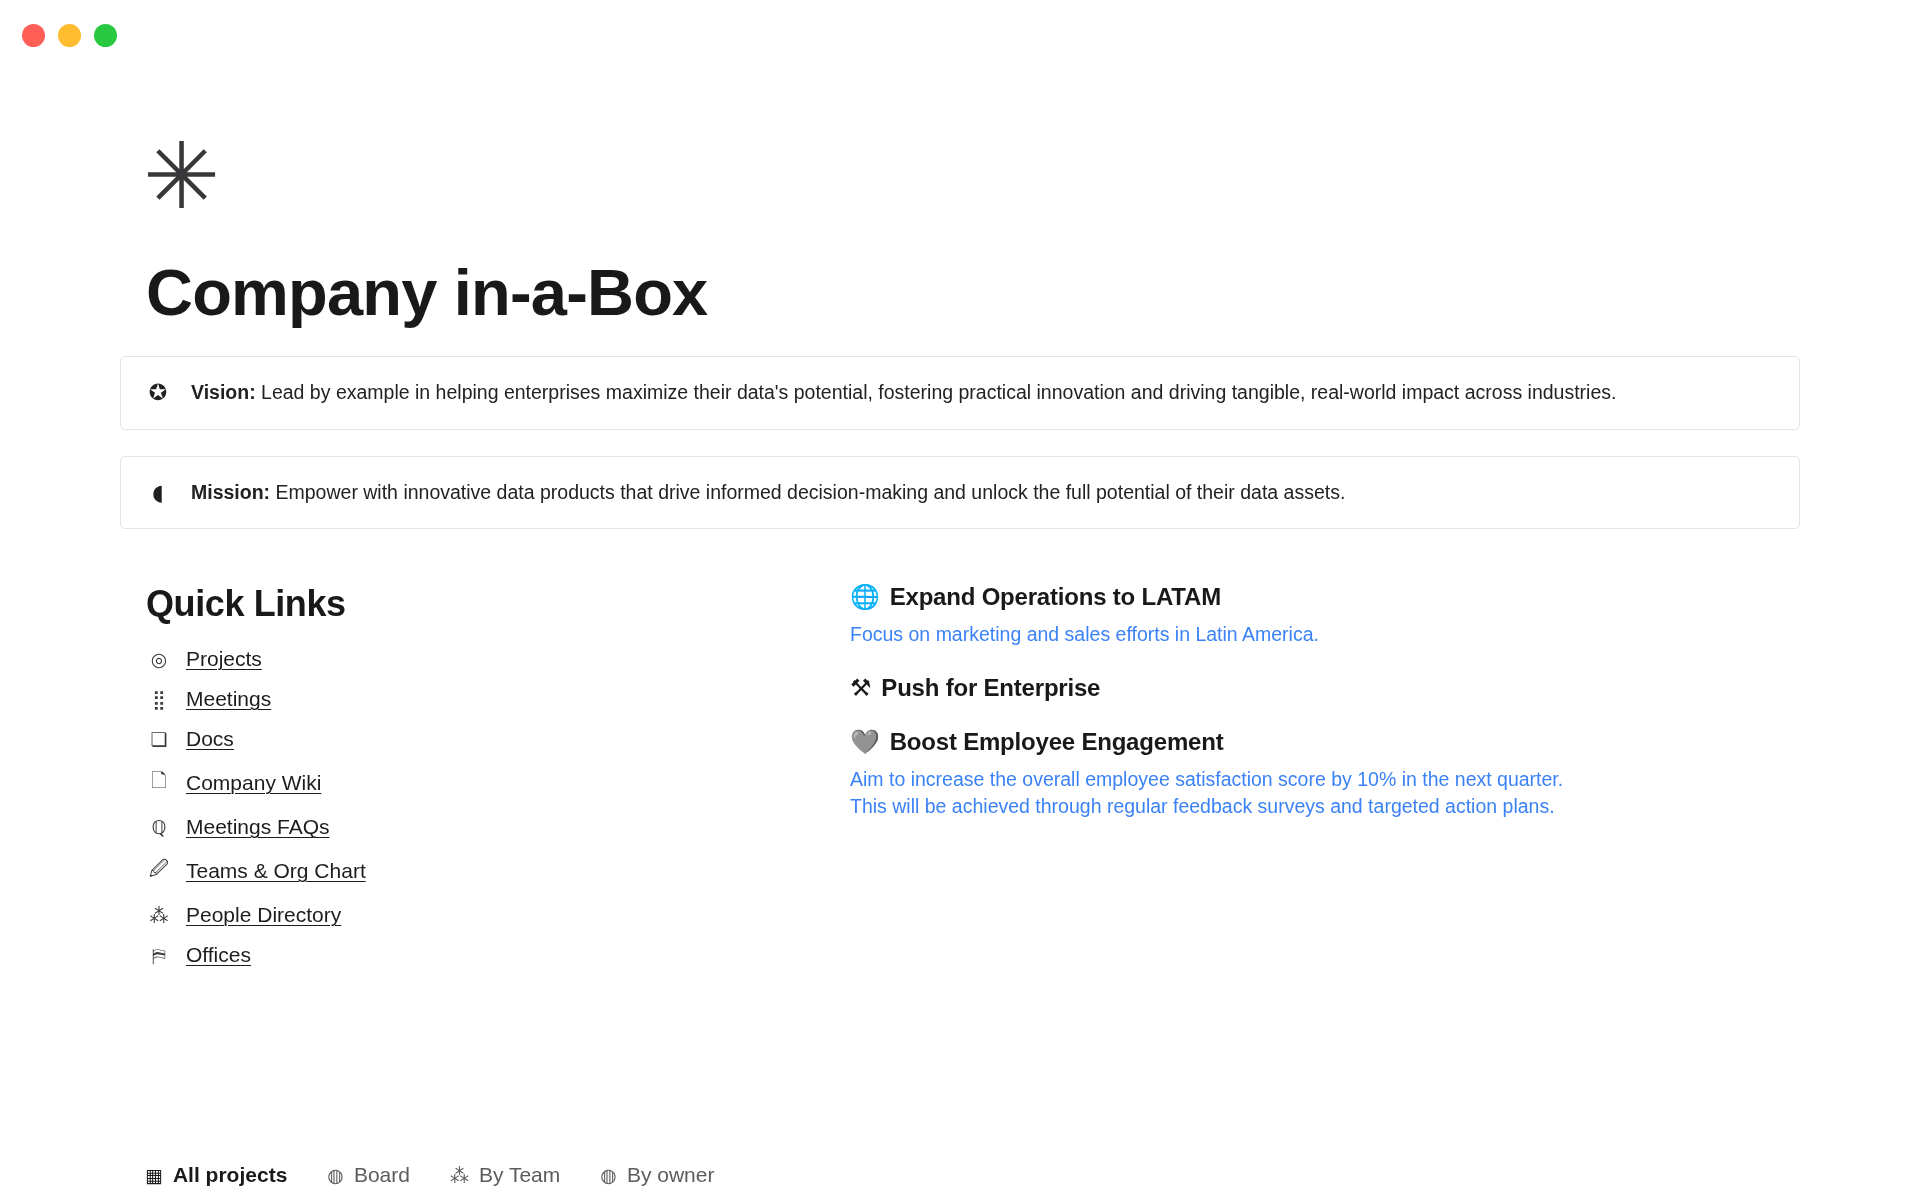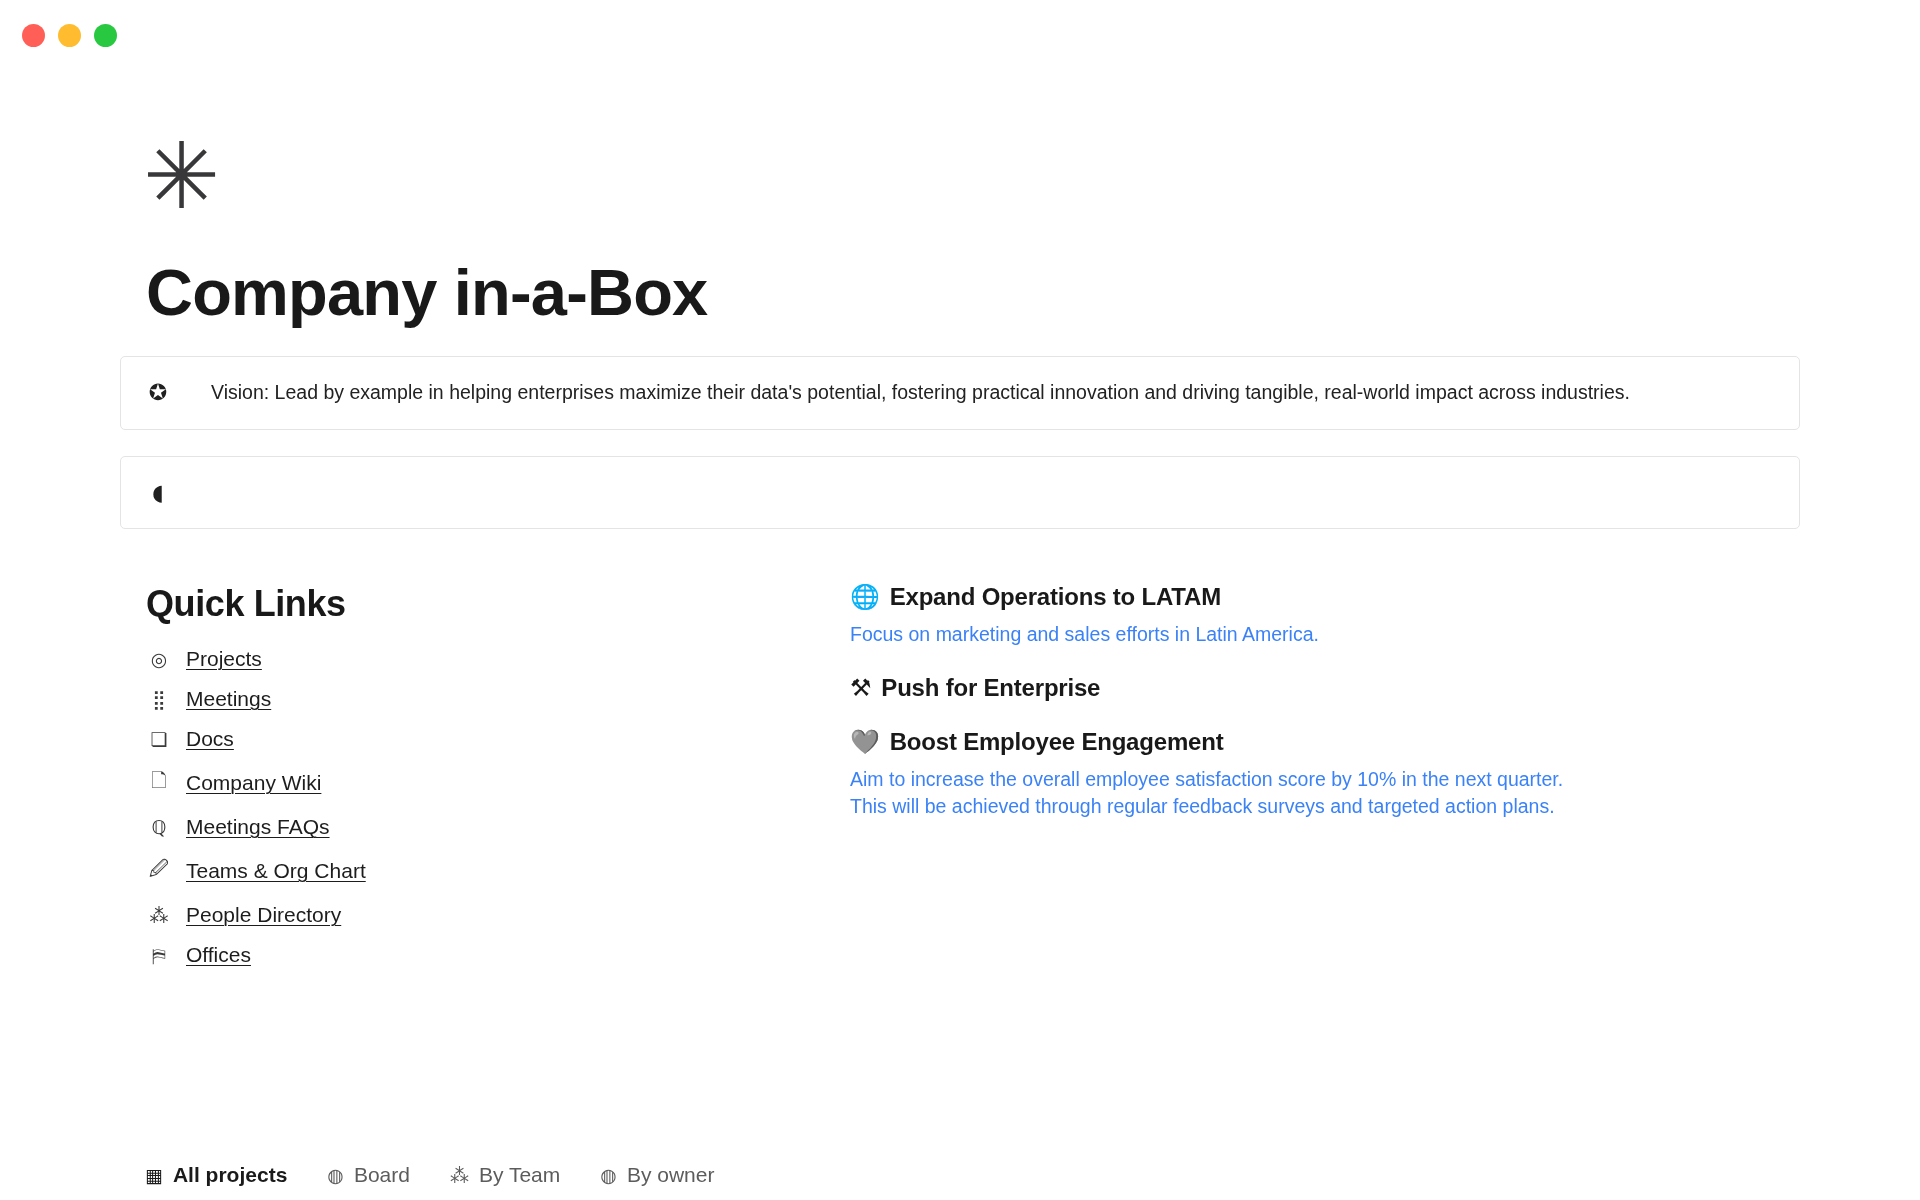--- a/index.html
+++ b/index.html
@@ -78,21 +78,21 @@
     text-align: center;
     color: #202020;
     font-family: "DejaVu Sans", sans-serif;
   }
   .callout .cal-text {
     font-size: 19.5px;
     line-height: 1.36;
     color: #222222;
     max-width: 1560px;
   }
-  .callout .cal-text b { font-weight: normal; margin-left: 20px; }
+  .callout .cal-text b { font-weight: bold; }
 
   
   #columns {
     display: flex;
     margin-top: 54px;
     gap: 30px;
   }
   .col-left { width: 700px; padding-left: 26px; }
   .col-right { width: 820px; }
 
@@ -189,20 +189,23 @@
 
     <div class="callout">
       <div class="cal-icon">✪</div>
       <div class="cal-text">
         <b>Vision:</b><span> Lead by example in helping enterprises maximize their data's potential, fostering practical innovation and driving tangible, real-world impact across industries.</span>
       </div>
     </div>
 
     <div class="callout">
       <div class="cal-icon">◖</div>
+      <div class="cal-text">
+        <b>Mission:</b><span> Empower with innovative data products that drive informed decision-making and unlock the full potential of their data assets.</span>
+      </div>
     </div>
 
     <div id="columns">
 
       <div class="col-left">
         <h2 class="section-heading">Quick Links</h2>
         <div id="quick-links-list">
 
           <div class="ql-item">
             <span class="ql-icon">◎</span>

